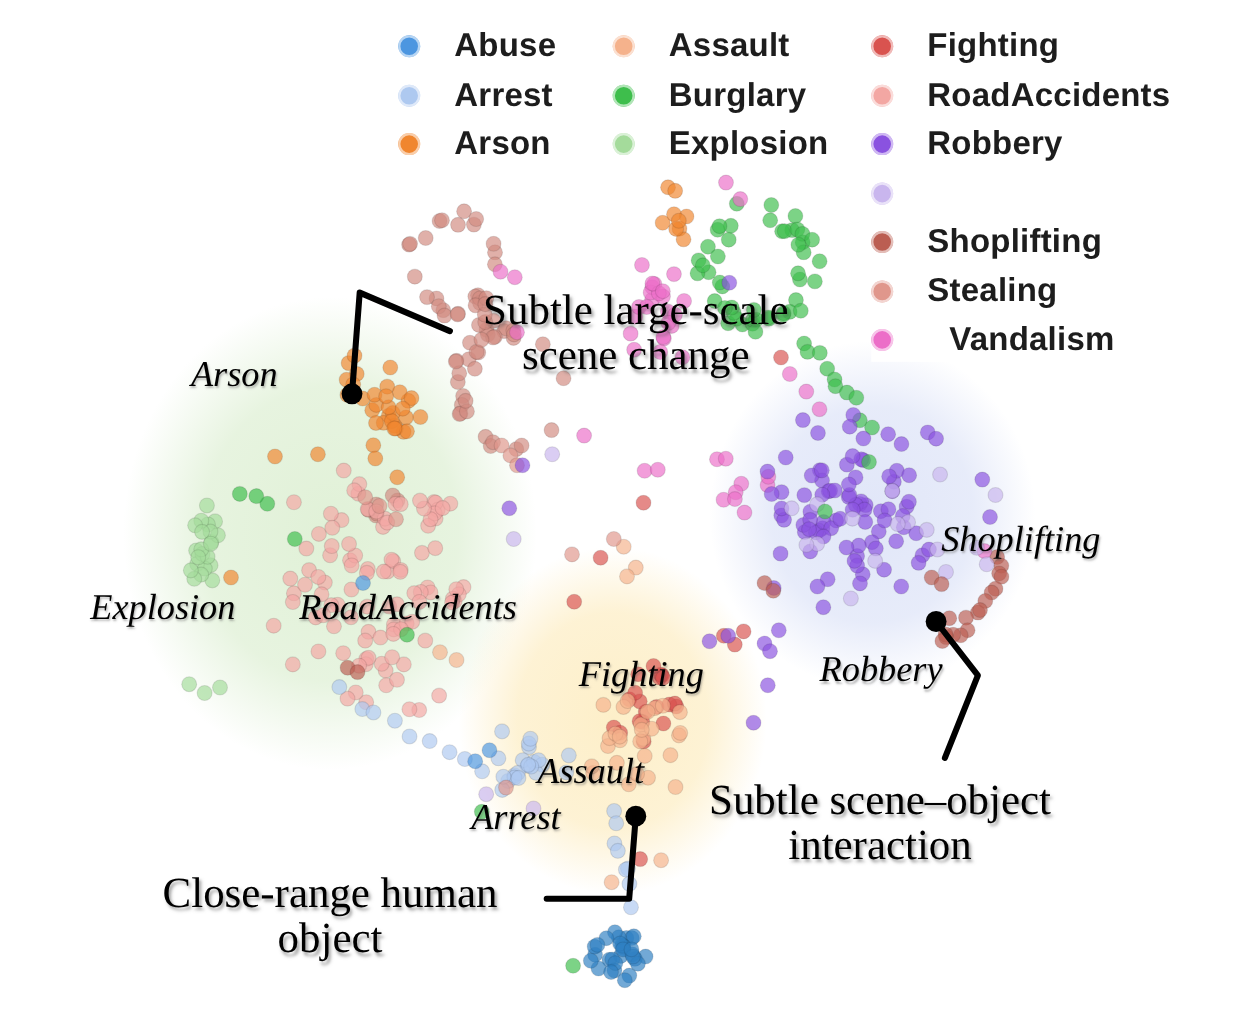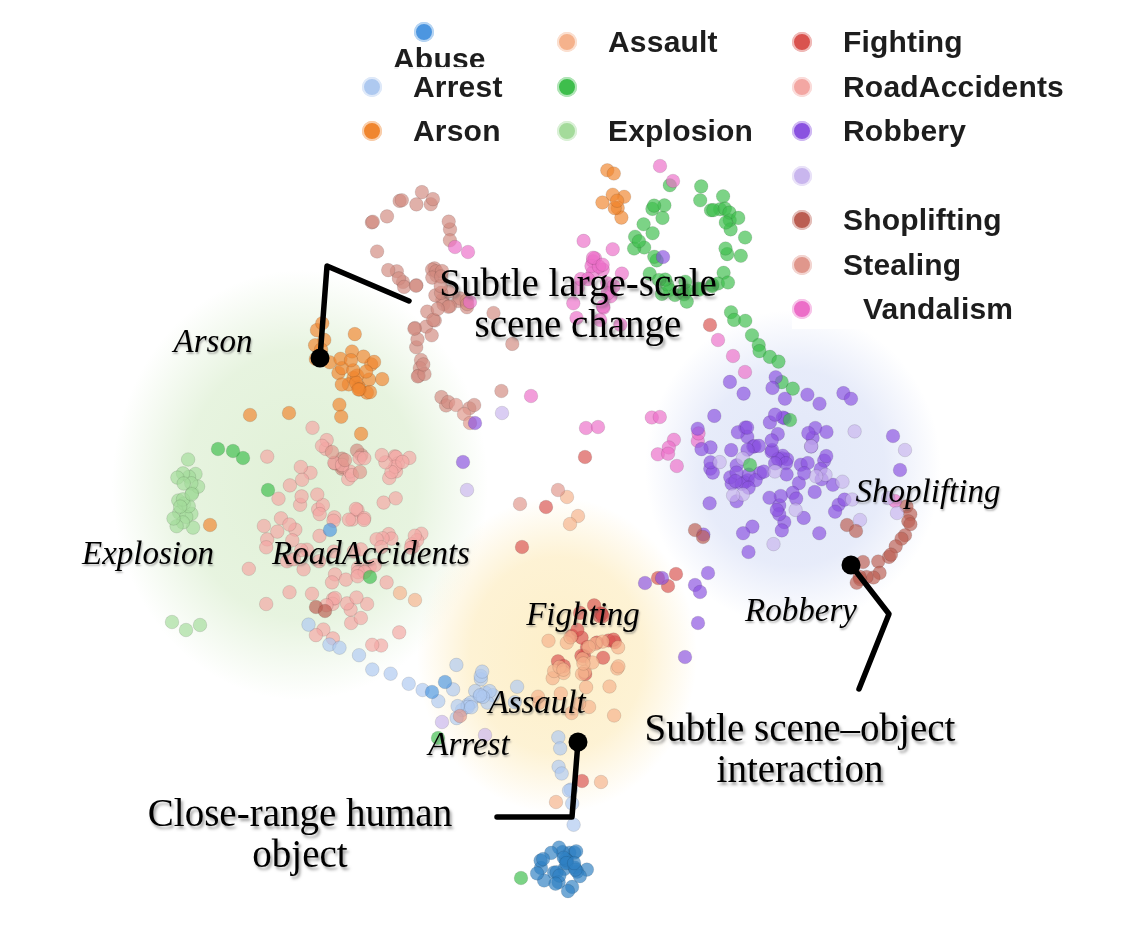--- a/index.html
+++ b/index.html
@@ -694,38 +694,39 @@
     <g id="callouts">
         <polyline points="320,358 327,266 409,301" fill="none" stroke="#000000" stroke-width="5.5" stroke-linecap="round" stroke-linejoin="round"></polyline>
         <circle cx="320" cy="358" r="9.5" fill="#000000"></circle>
         <polyline points="578,742 572,817 497,817" fill="none" stroke="#000000" stroke-width="5.5" stroke-linecap="round" stroke-linejoin="round"></polyline>
         <circle cx="578" cy="742" r="9.5" fill="#000000"></circle>
         <polyline points="851,565 889,614 859,689" fill="none" stroke="#000000" stroke-width="5.5" stroke-linecap="round" stroke-linejoin="round"></polyline>
         <circle cx="851" cy="565" r="9.5" fill="#000000"></circle>
       </g>
   </svg>
   <div id="legend">
-      <div class="legend-item" style="left: 362px; top: 22px; flex-direction: column;">
+      <div class="legend-item" style="left: 362px; top: 22px;">
         <span class="legend-marker" style="background: rgb(76, 150, 224); height: 20px; width: 20px;"></span>
         <span class="legend-label">Abuse</span>
       </div>
       <div class="legend-item" style="left: 362px; top: 66.5px;">
         <span class="legend-marker" style="background: rgb(174, 201, 240); height: 20px; width: 20px;"></span>
         <span class="legend-label">Arrest</span>
       </div>
       <div class="legend-item" style="left: 362px; top: 111px;">
         <span class="legend-marker" style="background: rgb(240, 134, 47); height: 20px; width: 20px;"></span>
         <span class="legend-label">Arson</span>
       </div>
       <div class="legend-item" style="left: 557px; top: 22px;">
         <span class="legend-marker" style="background: rgb(245, 178, 140); height: 20px; width: 20px;"></span>
         <span class="legend-label">Assault</span>
       </div>
       <div class="legend-item" style="left: 557px; top: 66.5px;">
         <span class="legend-marker" style="background: rgb(62, 190, 76); height: 20px; width: 20px;"></span>
+        <span class="legend-label">Burglary</span>
       </div>
       <div class="legend-item" style="left: 557px; top: 111px;">
         <span class="legend-marker" style="background: rgb(164, 219, 155); height: 20px; width: 20px;"></span>
         <span class="legend-label">Explosion</span>
       </div>
       <div class="legend-item" style="left: 792px; top: 22px;">
         <span class="legend-marker" style="background: rgb(217, 83, 79); height: 20px; width: 20px;"></span>
         <span class="legend-label">Fighting</span>
       </div>
       <div class="legend-item" style="left: 792px; top: 66.5px;">

